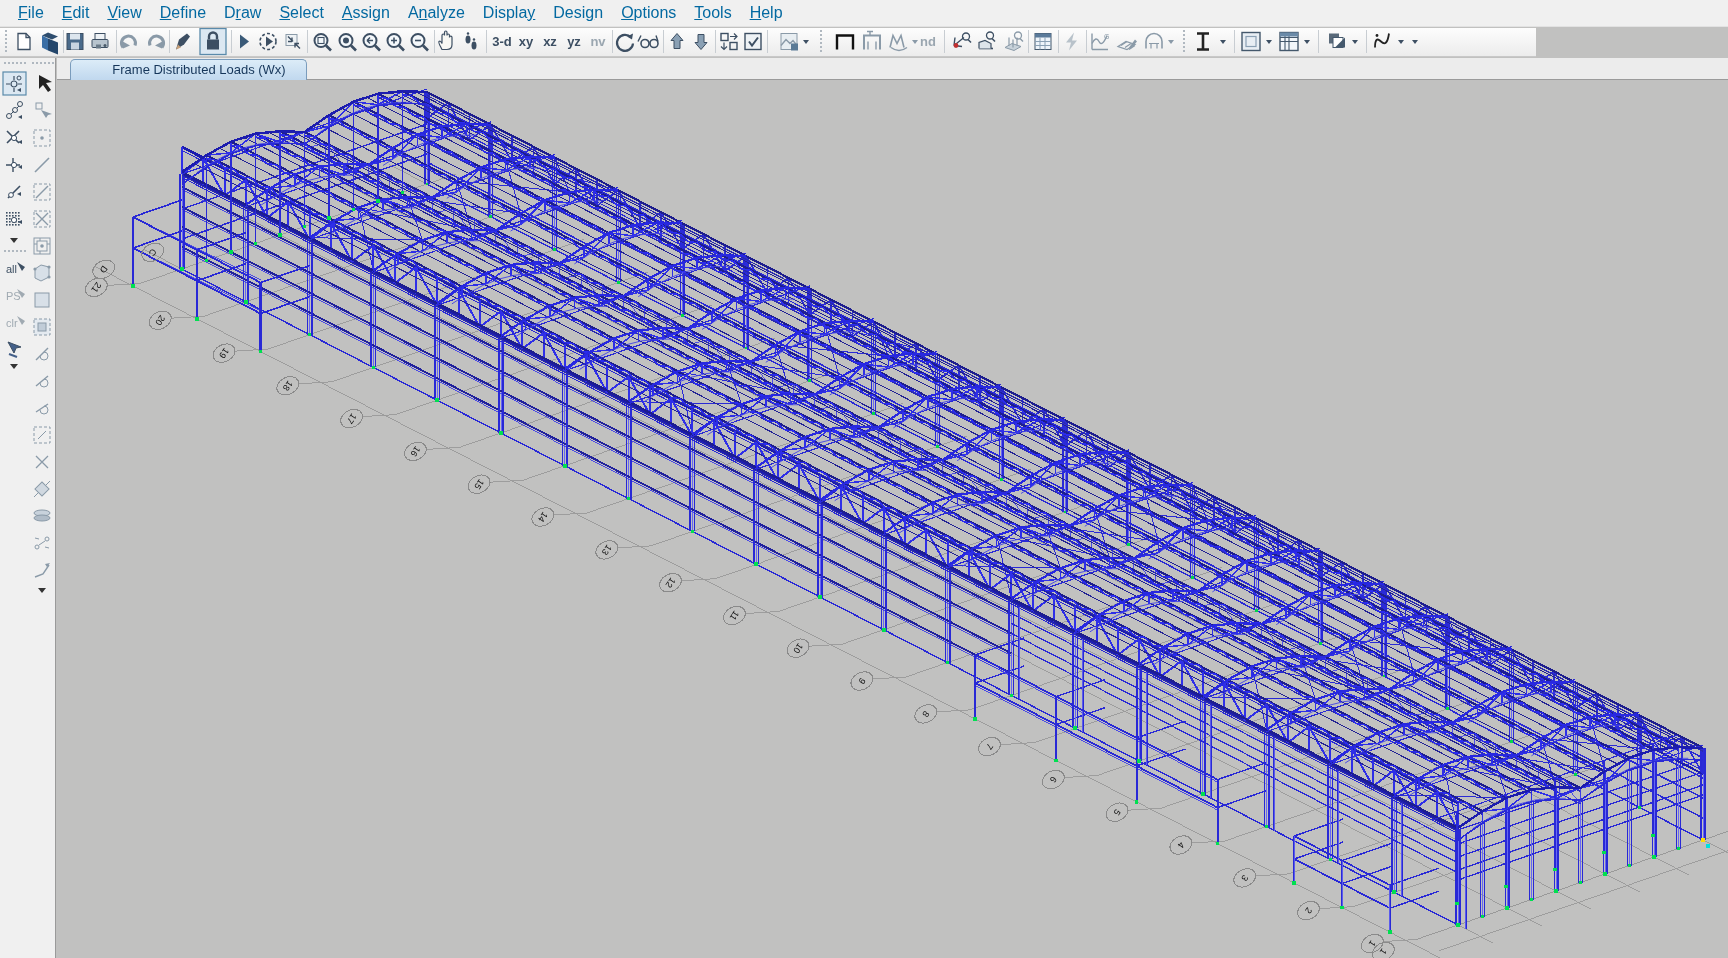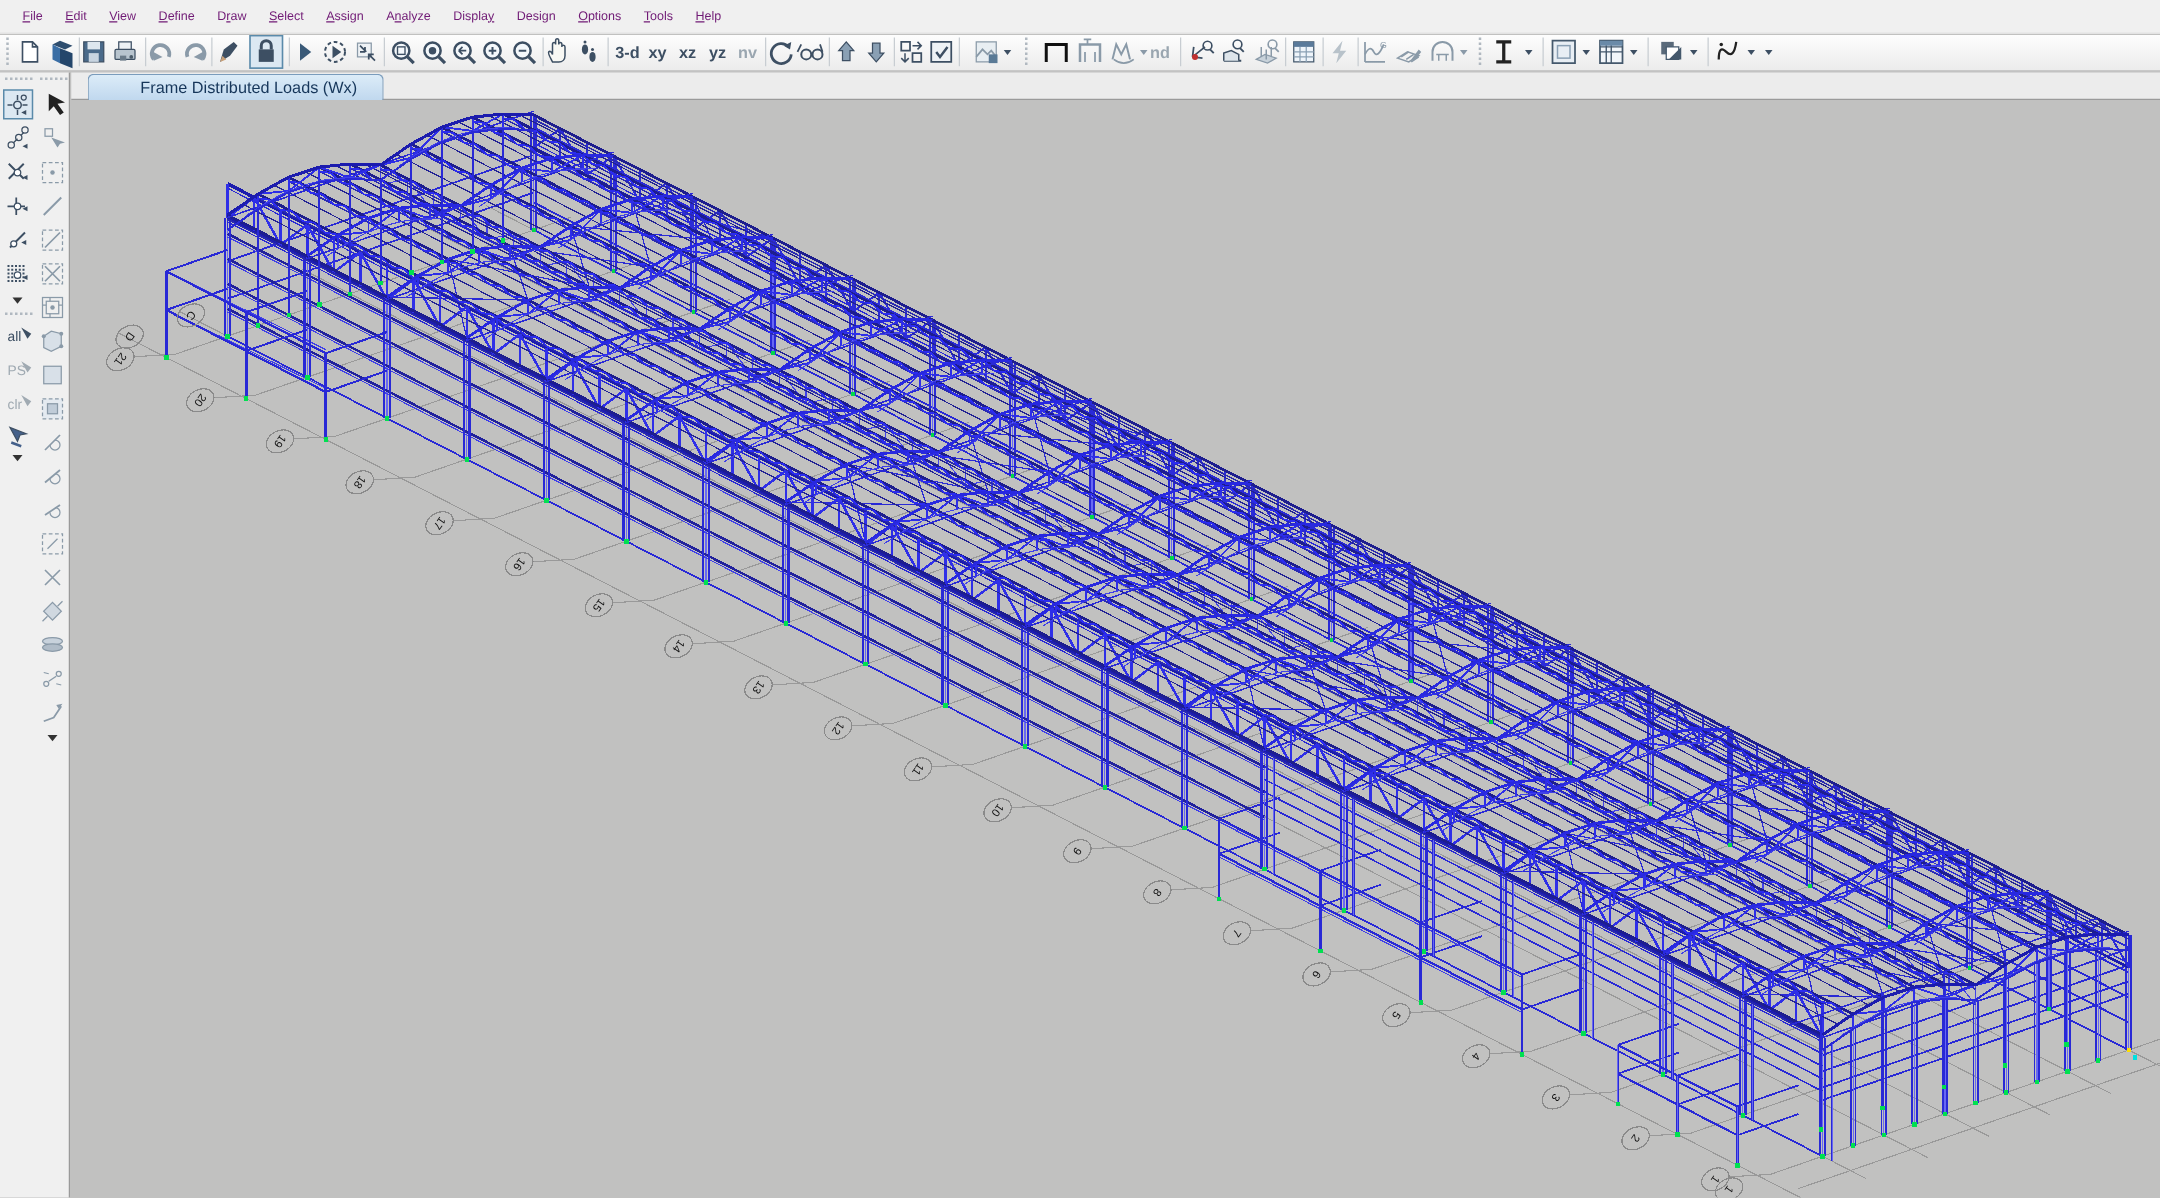--- a/index.html
+++ b/index.html
@@ -1,22 +1,22 @@
 <!DOCTYPE html>
 <html><head><meta charset="utf-8">
 <style>
   * { margin:0; padding:0; box-sizing:border-box; }
   html,body { width:1728px; height:958px; overflow:hidden;
     font-family:"Liberation Sans",sans-serif; background:#c1c1c0; }
   #menubar { position:absolute; left:0; top:0; width:1728px; height:27px;
     background:#f0f0f0; border-bottom:1px solid #e2e2e2;
-    display:flex; align-items:center; font-size:10px; color:#701a75; }
+    display:flex; align-items:center; font-size:16px; color:#0369a1; }
   #menubar .mi { padding:0 9px; }
   #menubar .mi:first-child { margin-left:9px; }
-  #toolbar { position:absolute; left:0; top:28px; width:1728px; height:29px;
+  #toolbar { position:absolute; left:0; top:28px; width:1536px; height:29px;
     background:linear-gradient(#fdfdfd,#ececec); border-bottom:1px solid #c8c8c8; }
   #leftbar { position:absolute; left:0; top:58px; width:56px; height:900px;
     background:#f0f0f0; border-right:1px solid #9a9a9a;padding-left:44px; }
   #tabbar { position:absolute; left:57px; top:58px; width:1671px; height:22px;
     background:#ececec; border-bottom:1px solid #9a9a9a; }
   #tab { position:absolute; left:13px; top:1px; width:237px; height:34px;
     background:linear-gradient(#dcecf8,#aecbe8); border:1px solid #7a9cbc;
     border-bottom:none; border-radius:5px 5px 0 0; color:#16365a;
     font-size:13px; text-align:center; line-height:20px;padding-left:21px; }
   #viewport { position:absolute; left:57px; top:80px; width:1671px; height:878px;

